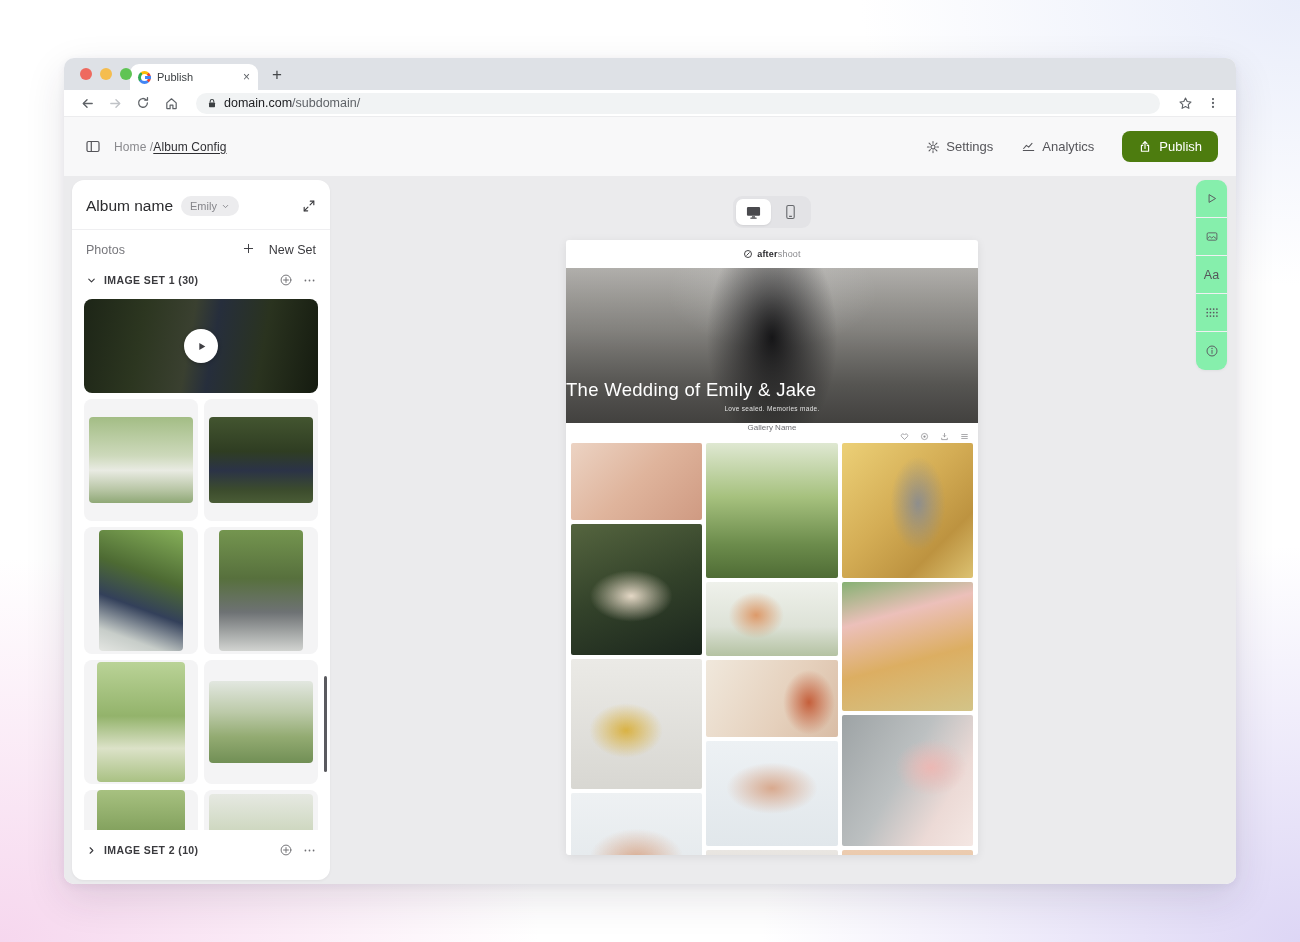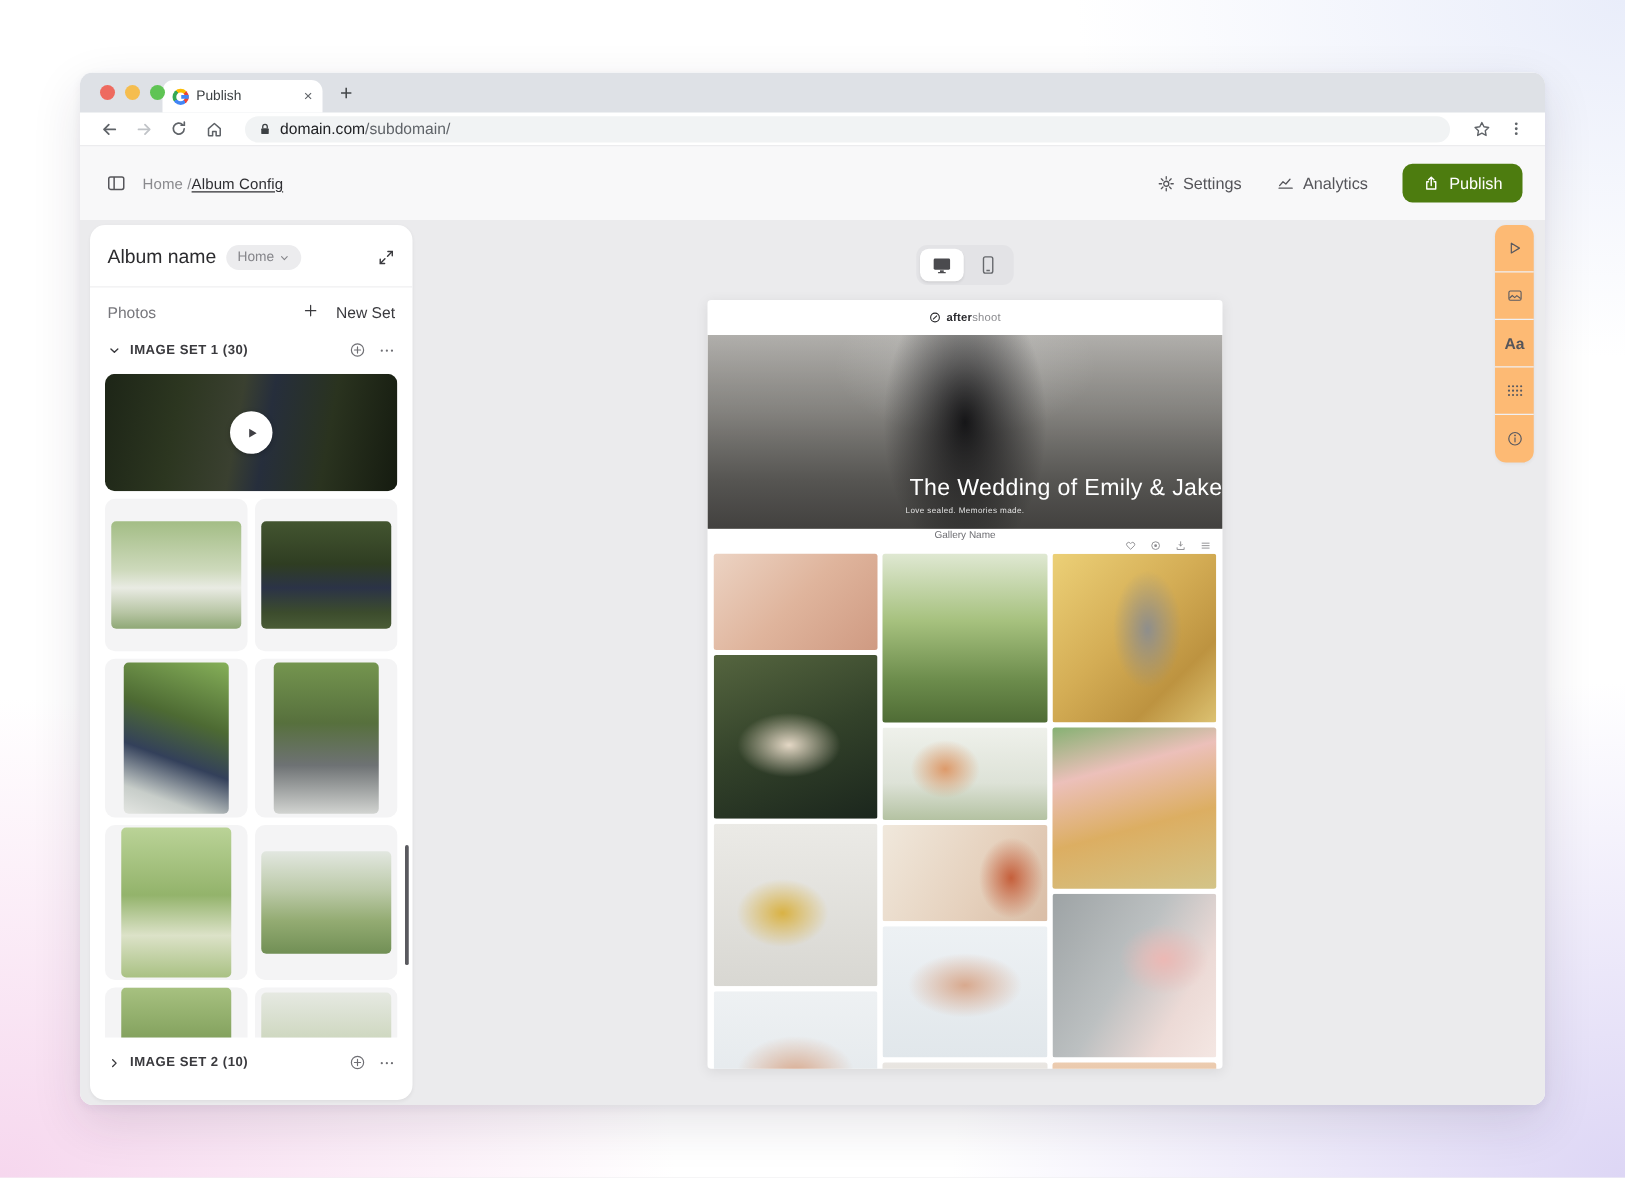--- a/index.html
+++ b/index.html
@@ -84,33 +84,33 @@
   .logobar { height:28px; display:flex; align-items:center; justify-content:center; gap:4px; }
   .brand { font-size:9px; color:#2a2a2e; letter-spacing:.2px;text-align:center;}
   .brand b { font-weight:700; } .brand span { color:#8a8a8e; font-weight:400;}
   .hero { height:155px; position:relative;
     background:
       linear-gradient(180deg, rgba(0,0,0,.12), rgba(0,0,0,.38)),
       radial-gradient(88px 150px at 50% 45%, rgba(16,16,19,.92), rgba(16,16,19,0) 74%),
       radial-gradient(150px 80px at 50% 16%, rgba(242,242,240,.4), rgba(242,242,240,0) 70%),
       linear-gradient(180deg,#c9c7c3 0%,#a9a7a2 40%,#7e7c78 75%,#6a6965 100%);
   }
-  .herotitle { position:absolute; left:0; right:0; bottom:22px; text-align:right;
+  .herotitle { position:absolute; left:0; right:0; bottom:22px; text-align:left;
     color:#fff; font-size:18.5px; font-weight:500; letter-spacing:.3px; }
   .herosub { position:absolute; left:0; right:0; bottom:11px; text-align:center;
     color:rgba(255,255,255,.85); font-size:6.5px; letter-spacing:.3px; }
   .gbar { height:20px; display:flex; align-items:center; padding:0 9px;flex-direction:column; }
   .gname { font-size:8px; color:#6f6f74; }
   .gicons { margin-left:auto; display:flex; gap:11px; align-items:center; }
   .grid { display:flex; gap:4px; padding:0 5px; }
   .gcol { flex:1; display:flex; flex-direction:column; gap:4px; }
   .gtile { border-radius:2px; width:100%; }
   
-  .rtools { position:absolute; right:9px; top:4px; width:31px; background:#fdba74; border-radius:9px;
-    box-shadow:0 1px 3px rgba(0,0,0,.05); display:flex; flex-direction:column;font-weight:bold; }
+  .rtools { position:absolute; right:9px; top:4px; width:31px; background:#86efac; border-radius:9px;
+    box-shadow:0 1px 3px rgba(0,0,0,.05); display:flex; flex-direction:column; }
   .rtool { height:38px; display:flex; align-items:center; justify-content:center; border-bottom:1px solid #f0f0f2; }
   .rtool:last-child { border-bottom:none; }
   .aa { font-size:12.5px; color:#55555a; }
   svg { display:block; }
 </style>
 </head>
 <body>
 
 <div class="window">
 
@@ -225,21 +225,21 @@
         </button>
       </div>
     </div>
 
     <div class="content">
 
       <div class="panel">
         <div class="panelname">
           <span class="albumname">Album name</span>
           <span class="draft">
-            <span>Home</span>
+            <span>Emily</span>
             <svg width="9" height="9" viewBox="0 0 16 16">
                 <path d="M4 6l4 4 4-4" fill="none" stroke="#85858a" stroke-width="1.6" stroke-linecap="round" stroke-linejoin="round"></path>
               </svg>
           </span>
           <span class="expandbtn">
             <svg width="14" height="14" viewBox="0 0 16 16">
                 <g stroke="#3a3a3e" stroke-width="1.3" fill="none" stroke-linecap="round">
                   <path d="M9.5 2.5h4v4"></path>
                   <path d="M13.2 2.8L9.2 6.8"></path>
                   <path d="M6.5 13.5h-4v-4"></path>

